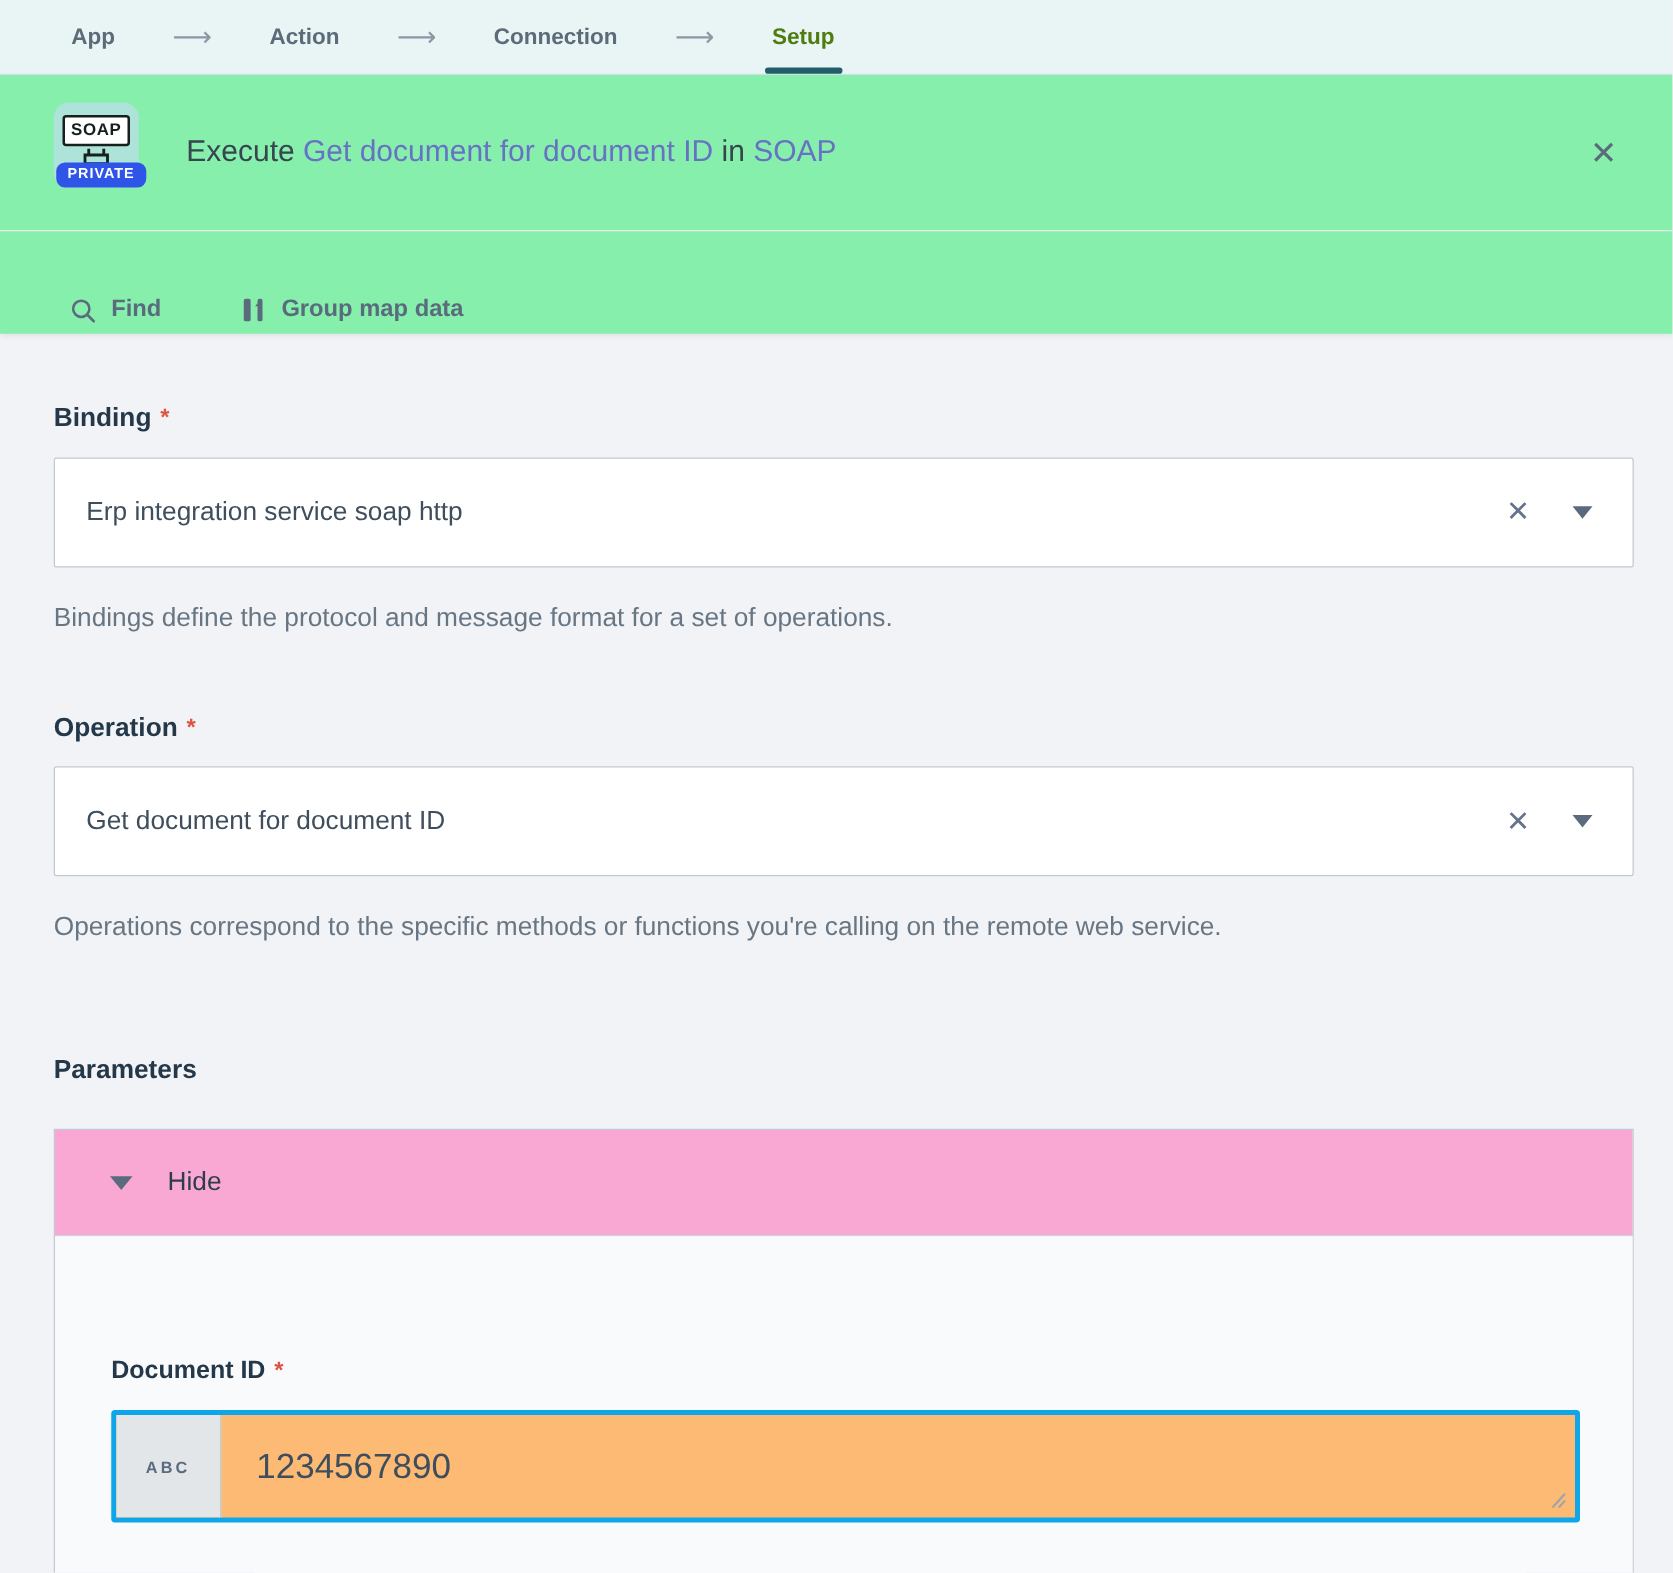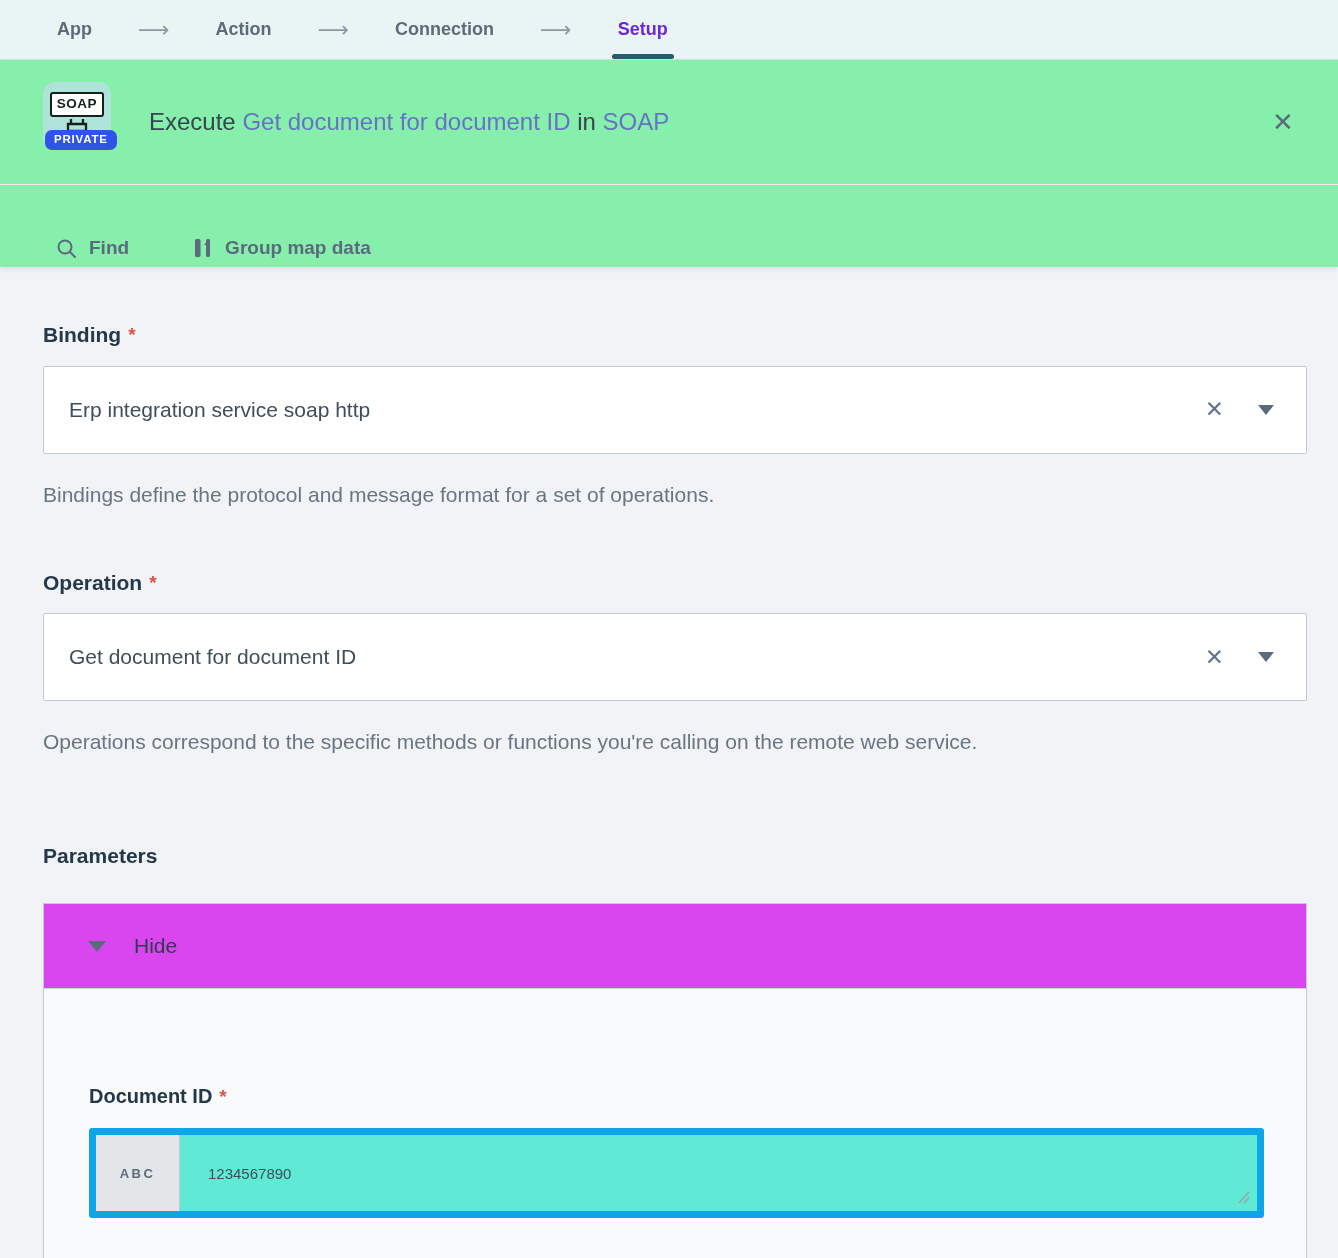--- a/index.html
+++ b/index.html
@@ -19,21 +19,21 @@
     display:flex;
     align-items:stretch;
     padding-left:57px;
     gap:46px;
   }
   .step {
     display:flex; align-items:center;
     font-size:18px; font-weight:700; color:#5c6b7a;
     position:relative; cursor:pointer;
   }
-  .step.active { color:#6d28d9; }
+  .step.active { color:#4d7c0f; }
   .step.active .step-underline {
     position:absolute; left:-6px; right:-6px; bottom:0;
     height:5px; border-radius:3px; background:#235f6b;
   }
   .step-arrow {
     display:flex; align-items:center;
     font-size:22px; color:#8b99a6; font-weight:400;
   }
 
   
@@ -106,53 +106,53 @@
     border-left:8px solid transparent; border-right:8px solid transparent;
     border-top:10px solid #5a6b7d; cursor:pointer;
   }
   .help-text { margin-top:29px; font-size:21px; color:#687684; }
   .section { margin-bottom:64px; }
   .section.params { margin-bottom:0; margin-top:90px; }
 
   
   .panel { margin-top:35px; border:1px solid #c3cbd2; }
   .panel-header {
-    height:85px; background:#d946ef; border-bottom:1px solid #cfd5da;
+    height:85px; background:#f9a8d4; border-bottom:1px solid #cfd5da;
     display:flex; align-items:center; gap:28px;
     padding-left:44px; cursor:pointer;
   }
   .tri-down {
     width:0; height:0;
     border-left:9px solid transparent; border-right:9px solid transparent;
     border-top:11px solid #5a6b7d;
   }
   .panel-header-label { font-size:21px; color:#2e3d4c; }
   .panel-body { background:#f8fafb; padding:96px 42px 46px 45px; }
 
   .inner-field-label {
     font-size:20px; font-weight:700; color:#24384a;
     display:flex; gap:7px;
   }
   .input-group {
     margin-top:18px;
     display:flex; height:90px;
-    border:7px solid #0ea5e9; border-radius:3px;
-    background:#5eead4; overflow:hidden;
+    border:4px solid #0ea5e9; border-radius:3px;
+    background:#fdba74; overflow:hidden;
   }
   .input-prefix {
     width:84px; flex:0 0 auto;
     background:#e2e6e9; border-right:1px solid #c3cbd2;
     display:flex; align-items:center; justify-content:center;
     font-size:13px; font-weight:700; letter-spacing:2.5px; color:#5a6b7d;
   }
   .input-value-area {
     flex:1; position:relative;
     display:flex; align-items:center;
     padding-left:28px;
-    font-size:15px; color:#3f4e5c;
+    font-size:28px; color:#3f4e5c;
   }
   .resize-handle { position:absolute; right:6px; bottom:6px; cursor:nwse-resize; }
 </style>
 </head>
 <body>
 
 <div class="stepper">
   <div class="step">
     <span>App</span>
   </div>

